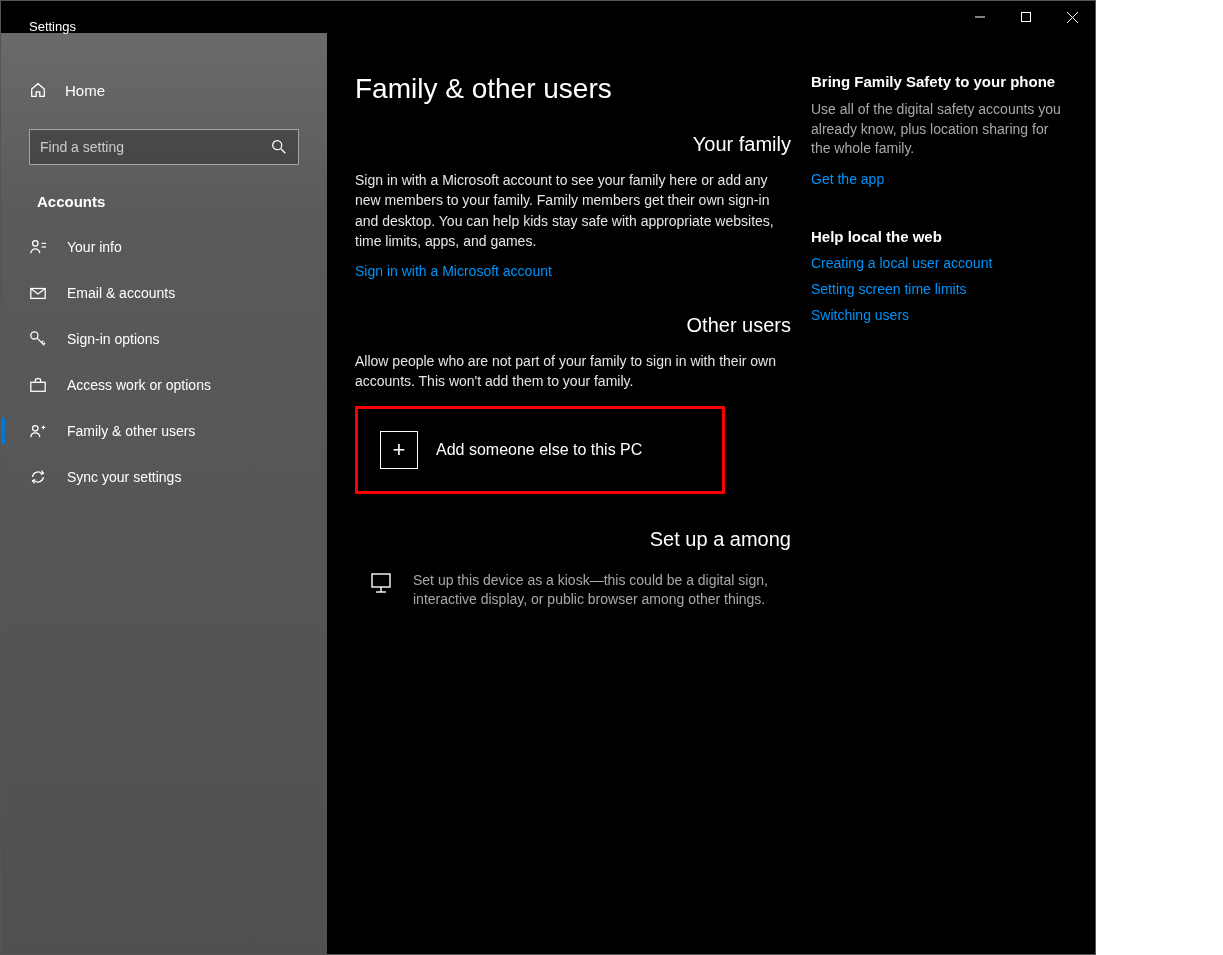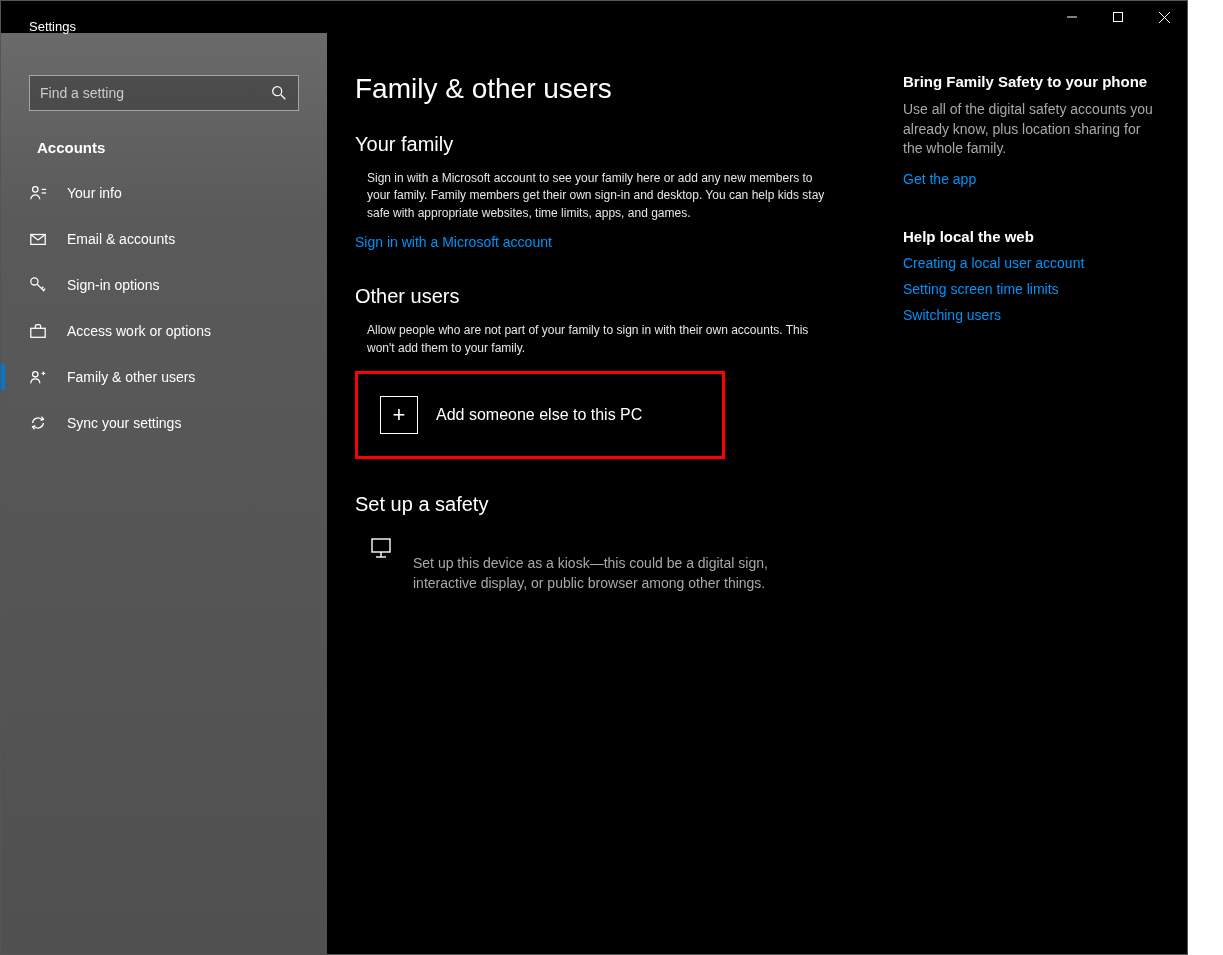--- a/index.html
+++ b/index.html
@@ -1,18 +1,18 @@
 <!DOCTYPE html>
 <html><head>
 <meta charset="utf-8">
 <style>
 * { margin: 0; padding: 0; box-sizing: border-box; font-family: "Segoe UI", Arial, sans-serif; }
 body { background: #fff; }
 .window {
-  width: 1188px; height: 955px; margin: 0; position: relative;
+  width: 1096px; height: 955px; margin: 0; position: relative;
   border: 1px solid #555; background: #1d4ed8; overflow: hidden;
 }
 .titlebar {
   height: 32px; display: flex; align-items: center; justify-content: flex-end;
   background: #000;
 }
 .winctrl {
   width: 46px; height: 32px; display: flex; align-items: center; justify-content: center;
   color: #fff; font-size: 12px;
 }
@@ -27,21 +27,21 @@
   display: flex; flex-direction: column;
 }
 .home-row {
   display: flex; align-items: center; gap: 18px;
   padding: 12px 28px 12px 28px; color: #fff; font-size: 15px;
 }
 .search-wrap { padding: 6px 28px 10px 28px; }
 .searchbox {
   width: 100%; height: 36px; background: rgba(0,0,0,0.25);
   border: 1px solid rgba(255,255,255,0.5); display: flex; align-items: center;
-  padding: 12px 10px; color: #ccc; font-size: 14px;
+  padding: 12px 10px; color: #ccc; font-size: 14px; margin-top: 12px;
 }
 .searchbox input {
   flex: 1; background: transparent; border: none; color: #fff; font-size: 14px; outline: none;
 }
 .searchbox input::placeholder { color: #ccc; }
 .section-label { padding: 18px 28px 14px 36px; color: #fff; font-size: 15px; font-weight: 600; }
 .nav { list-style: none; }
 .nav li {
   display: flex; align-items: center; gap: 20px;
   padding: 14px 28px; color: #fff; font-size: 14px; position: relative;
@@ -52,38 +52,38 @@
 .icon { width: 18px; height: 18px; flex-shrink: 0; display: inline-flex; align-items: center; justify-content: center; }
 .icon svg { width: 18px; height: 18px; stroke: #fff; fill: none; stroke-width: 1.4; }
 
 .main {
   flex: 1; background: #000; color: #fff; display: flex; padding: 40px 24px 20px 28px;
   overflow: hidden;
 }
 .content { flex: 1; max-width: 560px; }
 .aside { width: 260px; margin-left: 20px; }
 h1 { font-size: 28px; font-weight: 400; margin-bottom: 28px; }
-h2 { font-size: 20px; font-weight: 400; margin-bottom: 14px; }
-.desc { font-size: 12px; line-height: 1.45; color: #e6e6e6; max-width: 460px; margin-left: 12px; }
+h2 { font-size: 20px; font-weight: 400; margin-bottom: 14px; text-align: right; }
+.desc { font-size: 14px; line-height: 1.45; color: #e6e6e6; max-width: 460px; }
 .link { color: #0093f9; font-size: 14px; display: inline-block; margin-top: 12px; }
 .link-s { color: #0093f9; font-size: 14px; display: block; margin-top: 10px; }
 .block { margin-bottom: 34px; }
 .add-row {
   display: flex; align-items: center; gap: 18px; padding: 22px 0 22px 22px;
   border: 3px solid #ff0000; margin-top: 14px; width: 370px;
 }
 .plus-box {
   width: 38px; height: 38px; border: 1.5px solid #fff; display: flex; align-items: center; justify-content: center;
   font-size: 22px; font-weight: 300;
 }
 .kiosk-row { display: flex; gap: 20px; margin-top: 18px; align-items: flex-start; padding-left: 14px; }
 .kiosk-icon { width: 24px; height: 24px; margin-top: 2px; }
 .kiosk-icon svg { width: 24px; height: 24px; stroke: #fff; fill: none; stroke-width: 1.4; }
 .kiosk-text .t { font-size: 14px; }
-.kiosk-text .d { font-size: 14px; color: #a8a8a8; margin-top: 20px; max-width: 370px; line-height: 1.4; }
+.kiosk-text .d { font-size: 14px; color: #a8a8a8; margin-top: 2px; max-width: 370px; line-height: 1.4; }
 .aside h3 { font-size: 15px; font-weight: 600; margin-bottom: 10px; }
 .aside .desc2 { font-size: 14px; color: #a8a8a8; line-height: 1.4; }
 .aside-block { margin-bottom: 40px; }
 </style>
 </head>
 <body>
 
 <div class="window">
   <div class="app-title">Settings</div>
   <div class="titlebar">
@@ -100,20 +100,28 @@
     <div class="winctrl">
       <svg width="11" height="11">
           <line x1="0" y1="0" x2="11" y2="11" stroke="#fff" stroke-width="1"></line>
           <line x1="11" y1="0" x2="0" y2="11" stroke="#fff" stroke-width="1"></line>
         </svg>
     </div>
   </div>
 
   <div class="container">
     <div class="sidebar">
+      <div class="home-row">
+        <span class="icon">
+          <svg viewBox="0 0 20 20">
+              <path d="M3 9 L10 3 L17 9 V17 H12 V12 H8 V17 H3 Z"></path>
+            </svg>
+        </span>
+        <span>Home</span>
+      </div>
       <div class="search-wrap">
         <div class="searchbox">
           <input type="text" placeholder="Find a setting" style="">
           <span class="icon">
             <svg viewBox="0 0 20 20">
                 <circle cx="8" cy="8" r="5"></circle>
                 <line x1="12" y1="12" x2="17" y2="17"></line>
               </svg>
           </span>
         </div>
@@ -194,21 +202,21 @@
         <div class="block">
           <h2>Other users</h2>
           <p class="desc">Allow people who are not part of your family to sign in with their own accounts. This won't add them to your family.</p>
           <div class="add-row">
             <div class="plus-box">+</div>
             <span>Add someone else to this PC</span>
           </div>
         </div>
 
         <div class="block">
-          <h2>Set up a safety</h2>
+          <h2>Set up a among</h2>
           <div class="kiosk-row">
             <span class="kiosk-icon">
               <svg viewBox="0 0 24 24">
                   <rect x="3" y="3" width="18" height="13"></rect>
                   <line x1="12" y1="16" x2="12" y2="21"></line>
                   <line x1="7" y1="21" x2="17" y2="21"></line>
                 </svg>
             </span>
             <div class="kiosk-text">
               <div class="d">Set up this device as a kiosk—this could be a digital sign, interactive display, or public browser among other things.</div>

